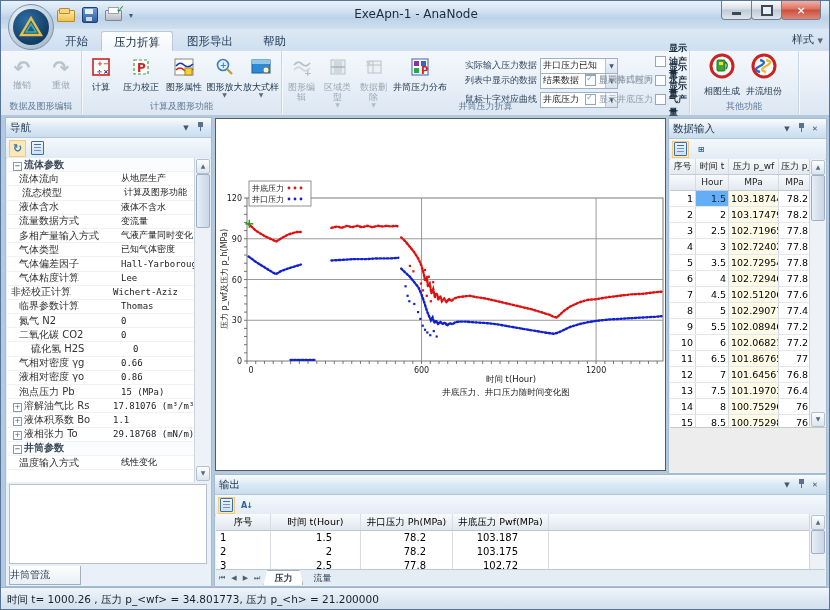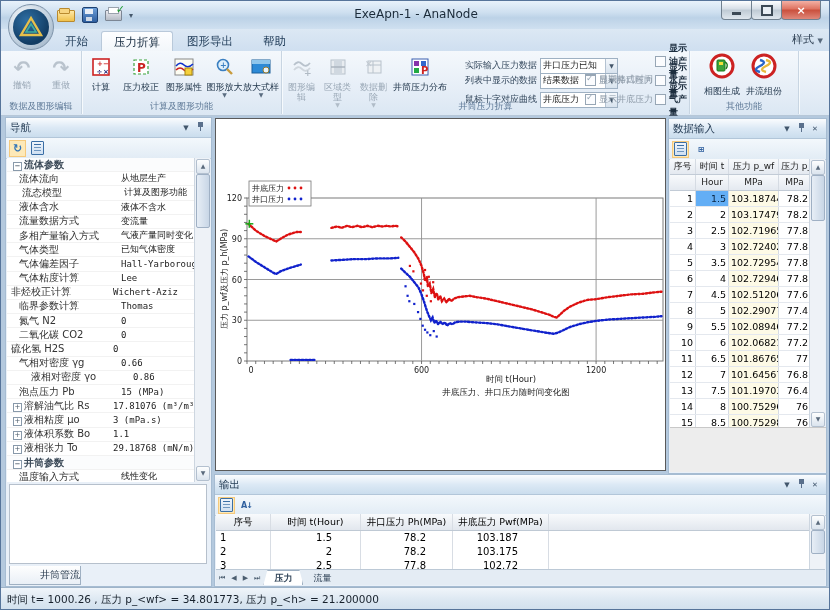--- a/index.html
+++ b/index.html
@@ -89,21 +89,21 @@
   .navrow .nm{width:102px;padding-left:4px;white-space:nowrap;overflow:hidden;flex:none;}
   .navrow .vl{flex:1;font-family:"DejaVu Sans Mono",monospace;font-size:9px;color:#222;white-space:nowrap;overflow:hidden;}
   .navrow.section{font-weight:bold;color:#3c4a58;background:#fbfcfd;}
   .plusbox{display:inline-block;width:7px;height:7px;border:1px solid #8899aa;font-size:7px;line-height:6px;text-align:center;color:#4a5a6a;margin:0 2px 0 2px;background:#fff;}
   .navscroll{position:absolute;right:1px;top:40px;width:15px;height:324px;background:#eef2f7;border-left:1px solid #cdd6e0;}
   .sbtn{position:absolute;left:1px;width:12px;height:13px;background:linear-gradient(#fdfefe,#dbe4ee);border:1px solid #b3c0cf;border-radius:2px;
     font-size:6px;color:#5a6a7c;text-align:center;line-height:12px;}
   .sthumb{position:absolute;left:1px;width:12px;background:linear-gradient(90deg,#e7eef6,#c8d6e6);border:1px solid #9fb0c4;border-radius:2px;}
   .navempty{position:absolute;left:3px;top:366px;width:198px;height:80px;background:#fff;border:1px solid #b6c0cc;box-sizing:border-box;}
   .navtab{position:absolute;left:3px;top:448px;width:70px;height:18px;background:linear-gradient(#fefefe,#e9eff6);
-    border:1px solid #9fb0c2;border-top:none;font-size:10px;color:#2c3e52;text-align:right;line-height:17px;cursor:pointer;}
+    border:1px solid #9fb0c2;border-top:none;font-size:10px;color:#2c3e52;text-align:left;line-height:17px;cursor:pointer;}
   
   .chartbox{position:absolute;left:214px;top:117px;width:451px;height:353px;background:#fff;border:1px solid #5a5a5a;box-sizing:border-box;}
   
   .datapanel{position:absolute;left:667px;top:117px;width:159px;height:356px;background:#e9f0f8;border:1px solid #a6bcd2;box-sizing:border-box;}
   .dtable{position:absolute;left:1px;top:40px;width:141px;height:269px;background:#fff;overflow:hidden;font-size:9.5px;}
   .drow{display:flex;height:15px;line-height:15px;border-bottom:1px solid #e4e8ee;}
   .drow.hrow{background:linear-gradient(#f8fafc,#e4e9f0);border-bottom:1px solid #c2cbd6;font-size:9px;color:#222;}
   .dc{border-right:1px solid #d5dbe3;padding:0 2px;box-sizing:border-box;white-space:nowrap;overflow:hidden;text-align:right;}
   .dc0{width:26px;} .dc1{width:33px;} .dc2{width:50px;} .dc3{width:32px;}
   .hrow .dc{text-align:center;}
@@ -436,42 +436,38 @@
         </div>
         <div class="navrow">
           <span class="nm" style="padding-left: 12px;">氮气 N2</span>
           <span class="vl">0</span>
         </div>
         <div class="navrow">
           <span class="nm" style="padding-left: 12px;">二氧化碳 CO2</span>
           <span class="vl">0</span>
         </div>
         <div class="navrow">
-          <span class="nm" style="padding-left: 4px;">硫化氢 H2S</span>
+          <span class="nm" style="padding-left: 24px;">硫化氢 H2S</span>
           <span class="vl">0</span>
         </div>
         <div class="navrow">
           <span class="nm" style="padding-left: 12px;">气相对密度 γg</span>
           <span class="vl">0.66</span>
         </div>
         <div class="navrow">
-          <span class="nm" style="padding-left: 24px;">液相对密度 γo</span>
+          <span class="nm" style="padding-left: 12px;">液相对密度 γo</span>
           <span class="vl">0.86</span>
         </div>
         <div class="navrow">
           <span class="nm" style="padding-left: 12px;">泡点压力 Pb</span>
           <span class="vl">15 (MPa)</span>
         </div>
         <div class="navrow">
           <span class="nm"><span class="plusbox">+</span>溶解油气比 Rs</span>
           <span class="vl">17.81076 (m³/m³)</span>
-        </div>
-        <div class="navrow">
-          <span class="nm"><span class="plusbox">+</span>液相粘度 μo</span>
-          <span class="vl">3 (mPa.s)</span>
         </div>
         <div class="navrow">
           <span class="nm"><span class="plusbox">+</span>液体积系数 Bo</span>
           <span class="vl">1.1</span>
         </div>
         <div class="navrow">
           <span class="nm"><span class="plusbox">+</span>液相张力 To</span>
           <span class="vl">29.18768 (mN/m)</span>
         </div>
         <div class="navrow section">

